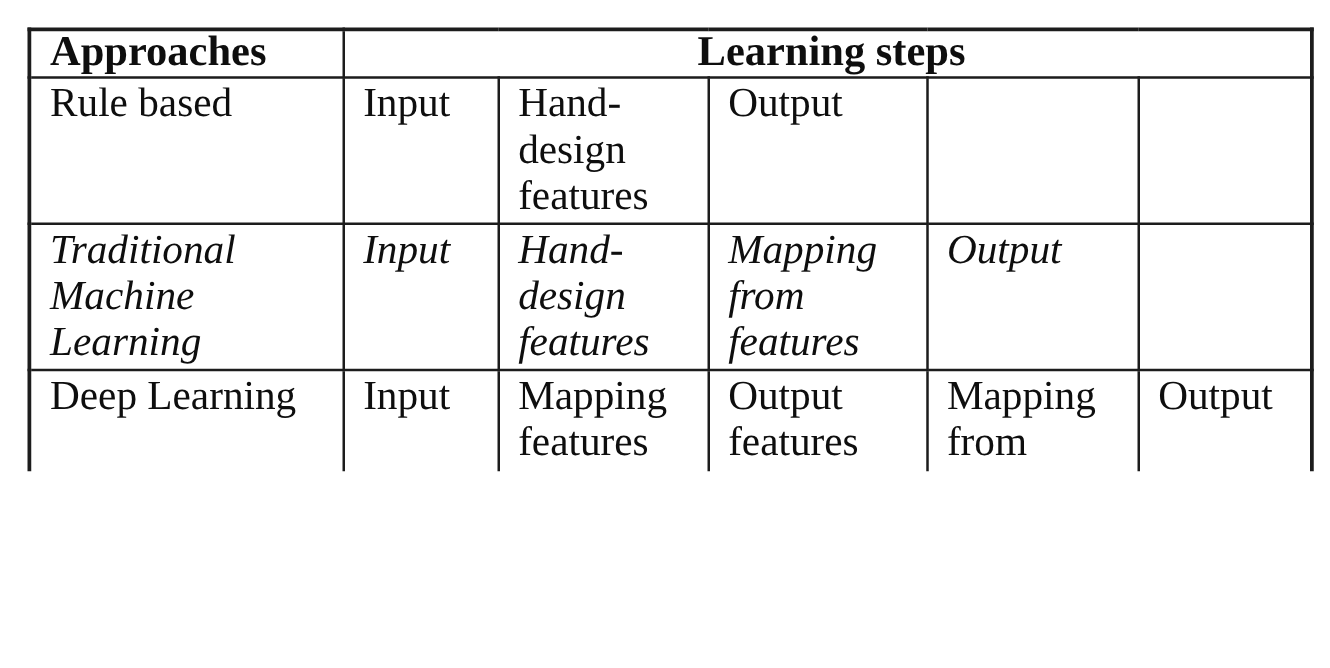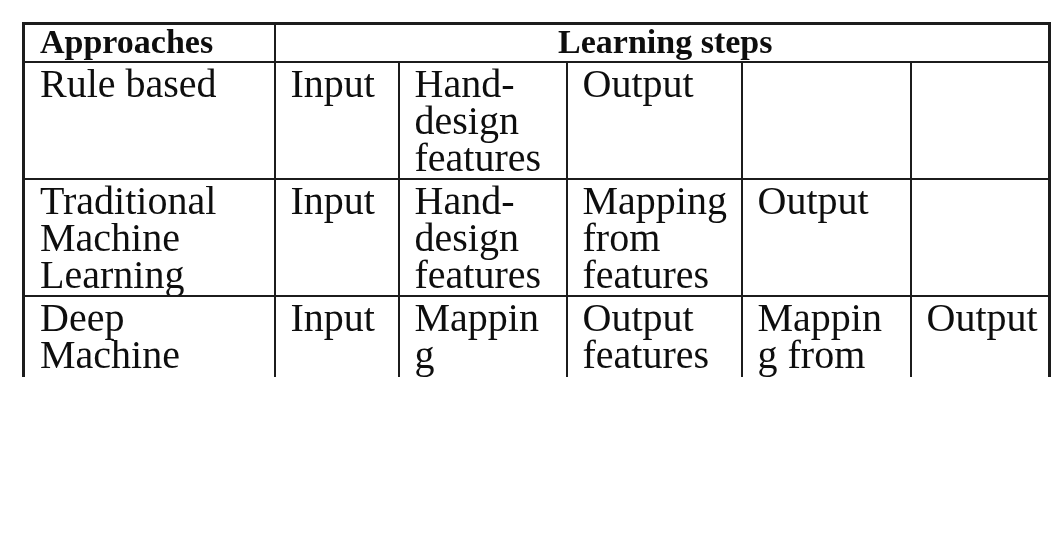--- a/index.html
+++ b/index.html
@@ -20,37 +20,37 @@
     width: 1026px;
     border-collapse: collapse;
     table-layout: fixed;
     border: 3px solid #1c1c1c;
     color: #0e0e0e;
   }
   .ml-table th, .ml-table td {
     border: 2px solid #1c1c1c;
     vertical-align: top;
     text-align: left;
-    font-size: 40px;
+    font-size: 33px;
     line-height: 37px;
     padding: 2px 8px 2px 15px;
     overflow: hidden;
     word-wrap: break-word;
   }
   .ml-table th {
     font-size: 34px;
     font-weight: bold;
     line-height: 32px;
     padding-top: 1px;
     padding-bottom: 1px;
   }
   th.learning-steps-header { text-align: center; margin-left: 31px; }
   tr.header-row   { height: 38px;  }
   tr.row-0        { height: 116px; }
-  tr.row-1        { height: 114px; }
+  tr.row-1        { height: 114px; font-style: italic; }
   tr.row-2        { height: 114px; }
   tr.row-3        { height: 114px; }
 
   col.c-approach { width: 251px; }
   col.c-s0 { width: 124px; }
   col.c-s1 { width: 168px; }
   col.c-s2 { width: 175px; }
   col.c-s3 { width: 169px; }
   col.c-s4 { width: 139px; }
 
@@ -136,21 +136,21 @@
         <td>Traditional Machine Learning</td>
         <td>Input</td>
         <td>Hand-design features</td>
         <td>Mapping from features</td>
         <td>Output</td>
         <td></td>
       </tr>
 
 
       <tr class="row-3">
-        <td>Deep Machine</td>
+        <td>Deep Learning</td>
         <td>Input</td>
         <td>Mapping features</td>
         <td>Output features</td>
         <td>Mapping from features</td>
         <td>Output</td>
       </tr>
     </tbody>
   </table>
 
   <div class="watermark">

